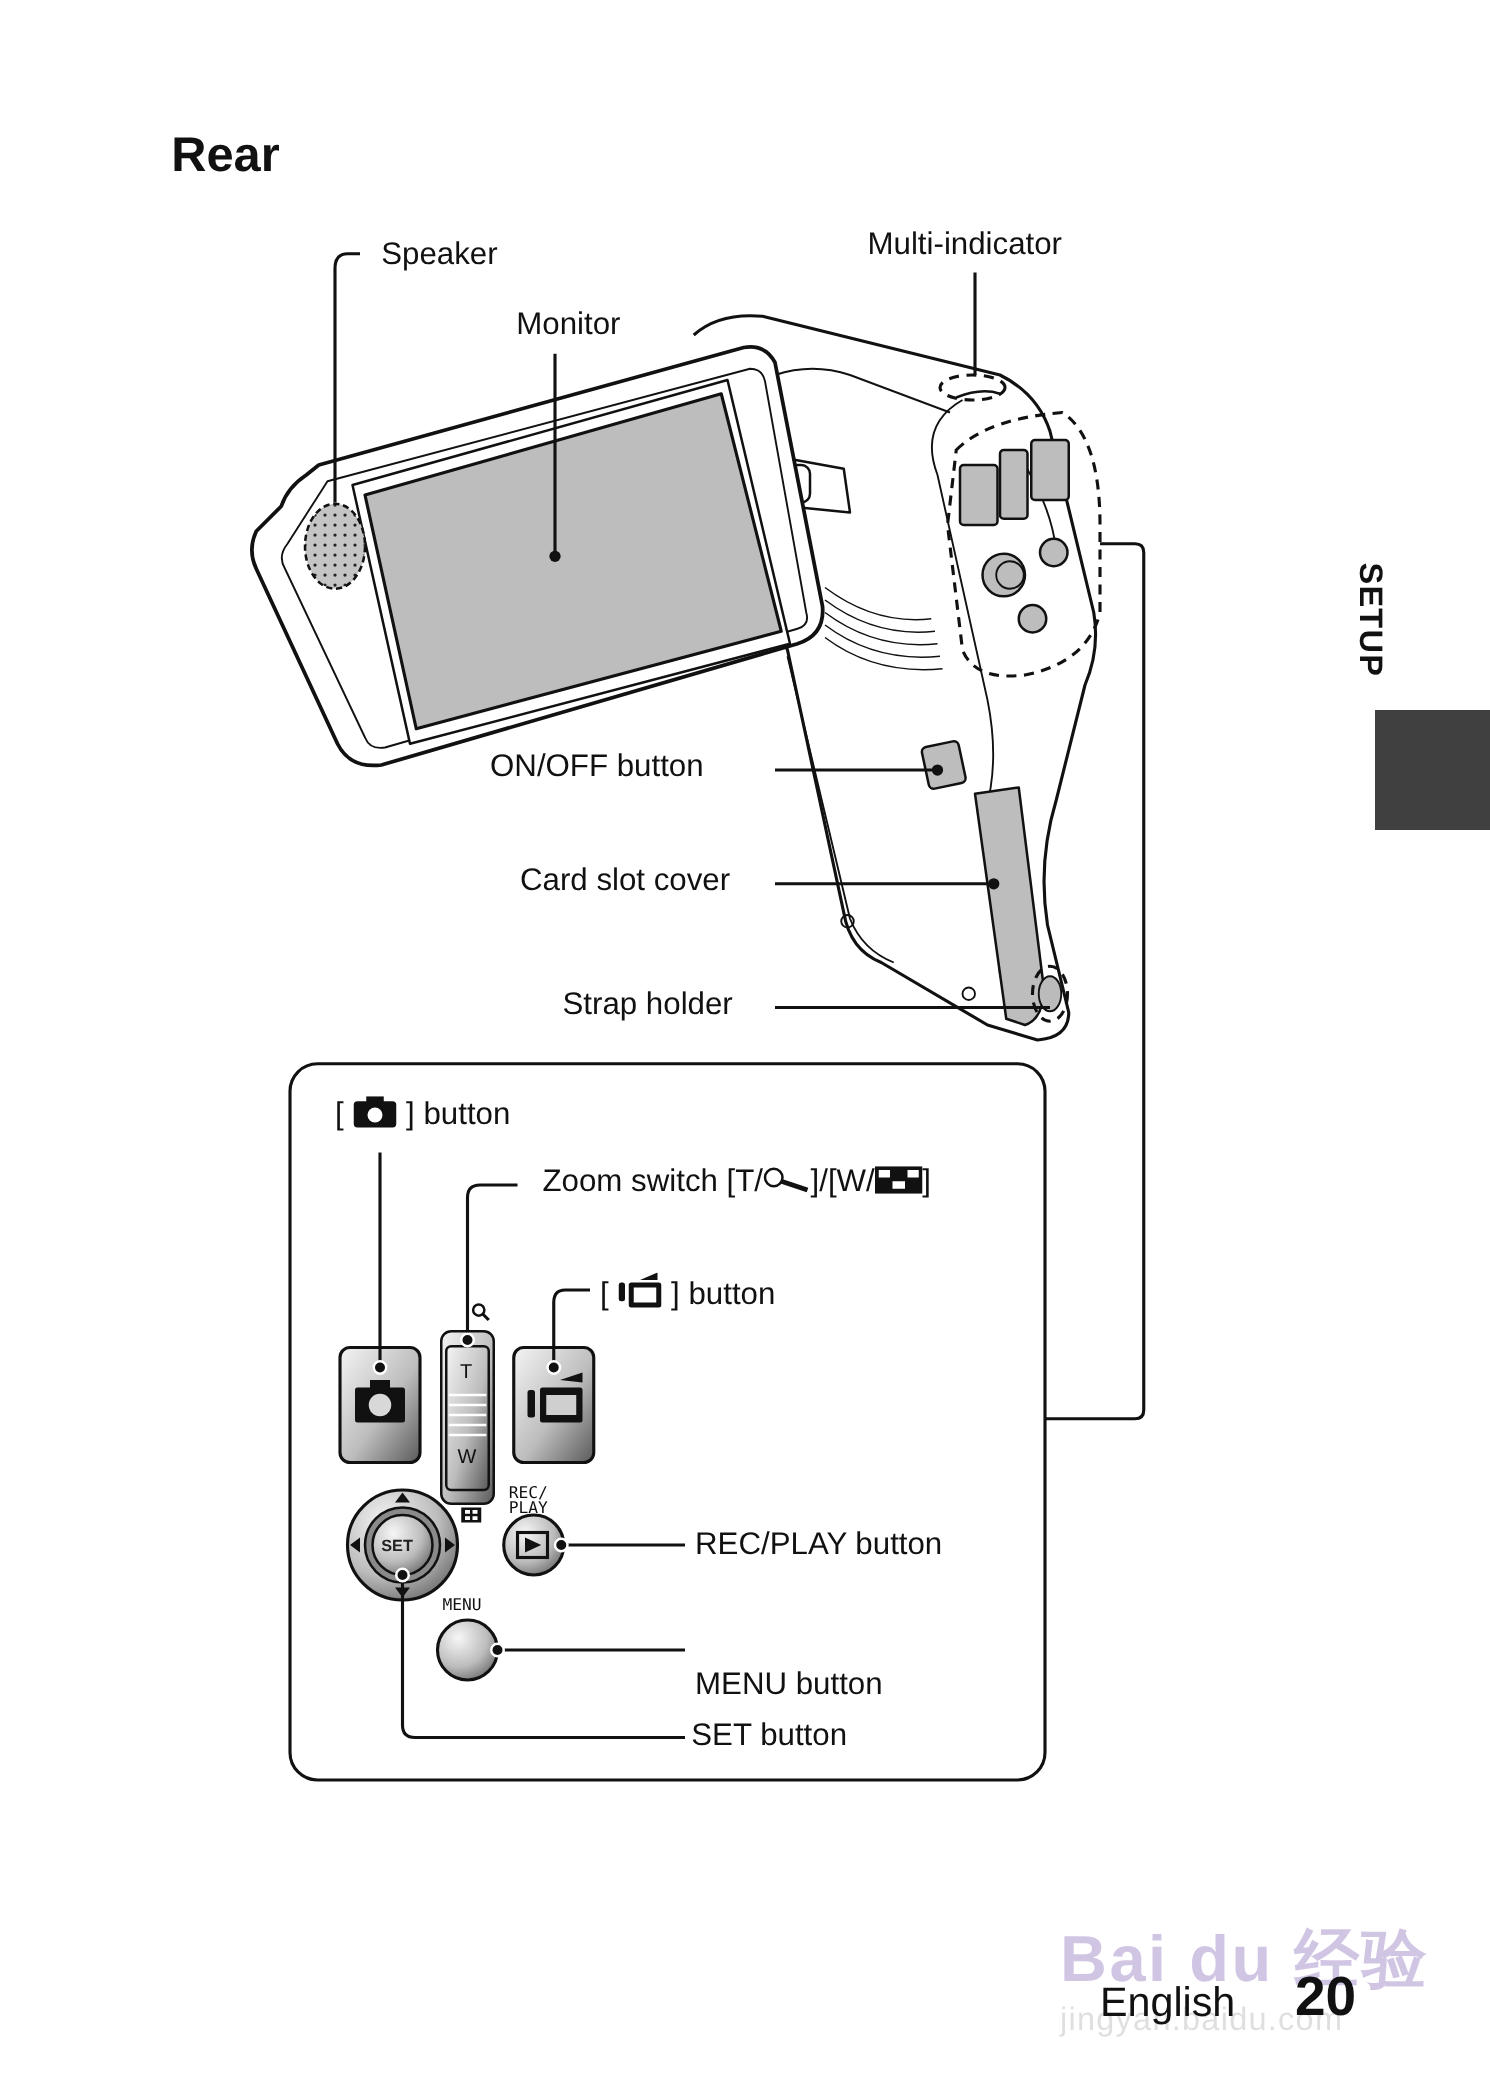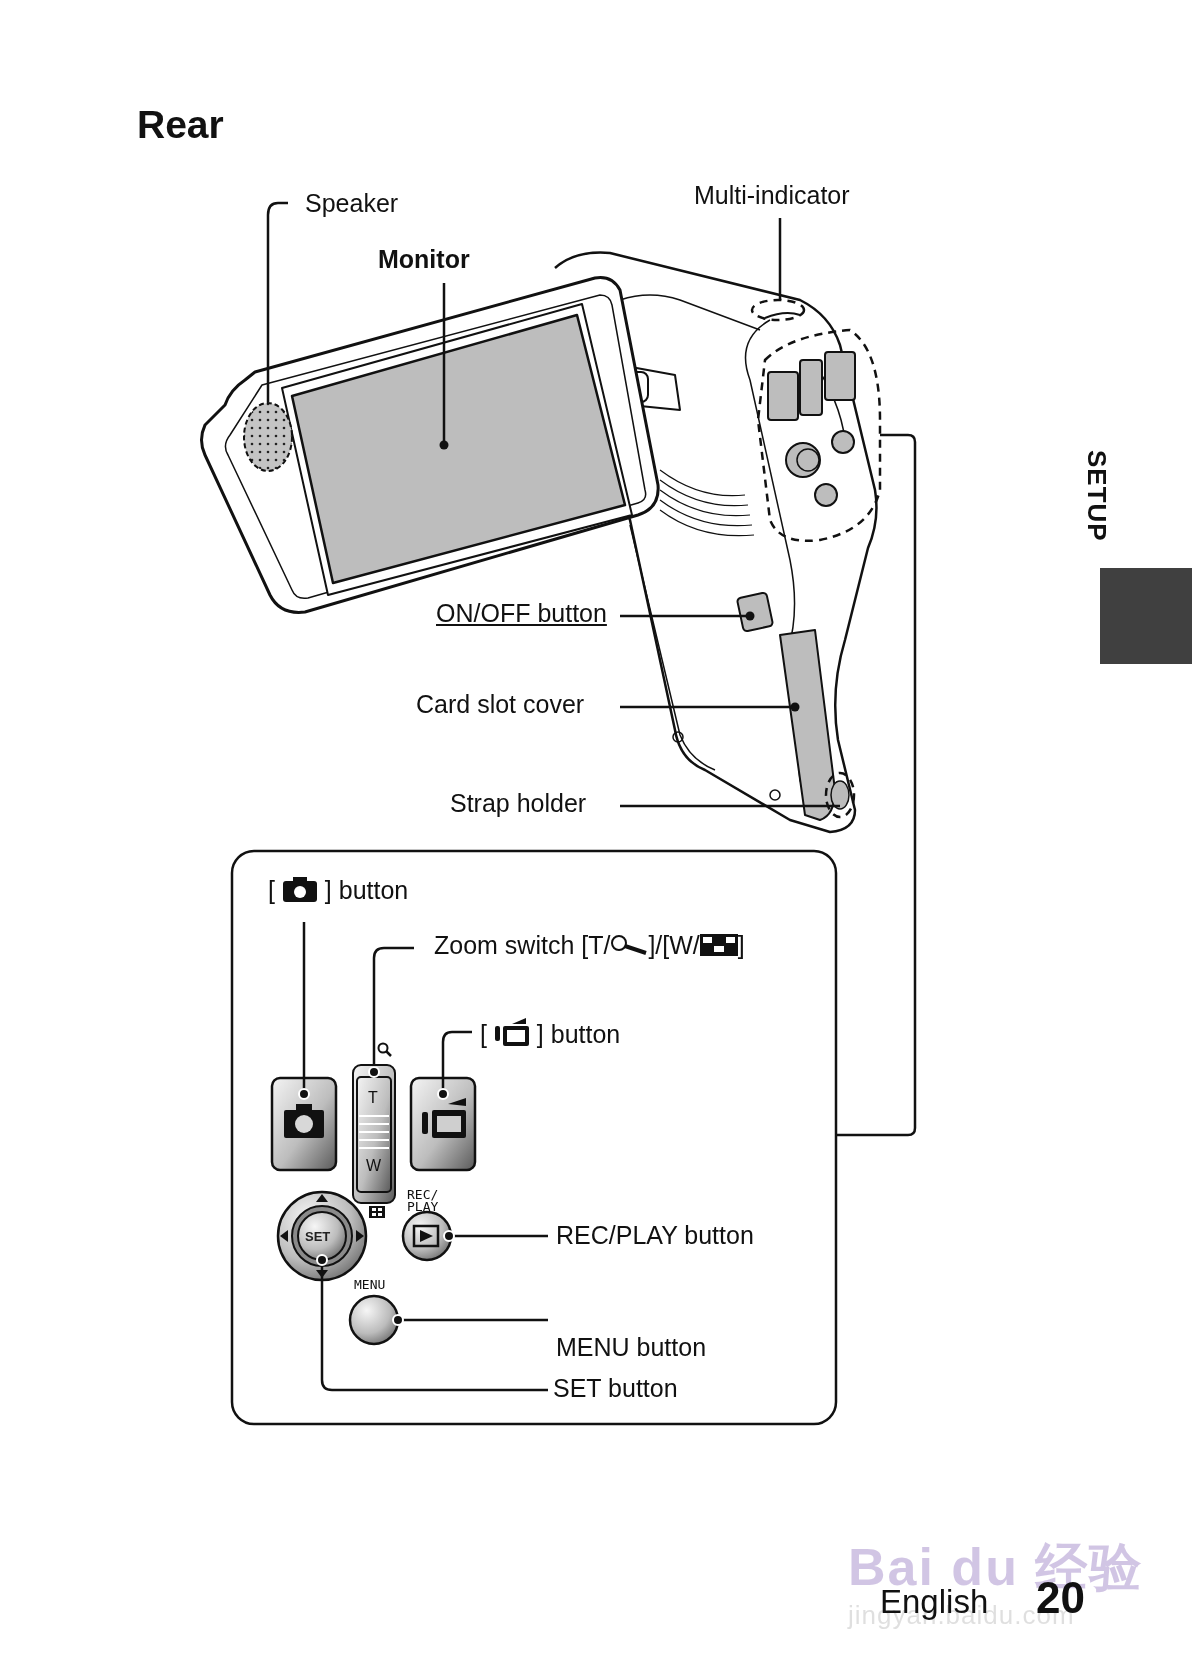--- a/index.html
+++ b/index.html
@@ -193,23 +193,23 @@
     <circle cx="304" cy="1094" r="5"></circle>
     <circle cx="374" cy="1072" r="5"></circle>
     <circle cx="443" cy="1094" r="5"></circle>
     <circle cx="449" cy="1236" r="5"></circle>
     <circle cx="398" cy="1320" r="5"></circle>
     <circle cx="322" cy="1260" r="5"></circle>
   </g>
 </svg>
 
 <div class="abs lbl" style="left:305px; top:191px;">Speaker</div>
-<div class="abs lbl" style="left:378px; top:247px;font-weight:bold;">Monitor</div>
+<div class="abs lbl" style="left:413px; top:247px;">Monitor</div>
 <div class="abs lbl" style="left:694px; top:183px;">Multi-indicator</div>
-<div class="abs lbl" style="left:436px; top:601px;text-decoration:underline;">ON/OFF button</div>
+<div class="abs lbl" style="left:392px; top:601px;">ON/OFF button</div>
 <div class="abs lbl" style="left:416px; top:692px;">Card slot cover</div>
 <div class="abs lbl" style="left:450px; top:791px;">Strap holder</div>
 
 <div class="abs lbl" style="left:268px; top:877px;">
   <span>[</span>
   <svg width="36" height="26" viewBox="0 0 36 26" style="vertical-align:-4px">
     <rect x="1" y="4" width="34" height="21" rx="3" fill="#111"></rect>
       <rect x="11" y="0" width="14" height="6" fill="#111"></rect>
       <circle cx="18" cy="15" r="6" fill="#fff"></circle>
   </svg>

